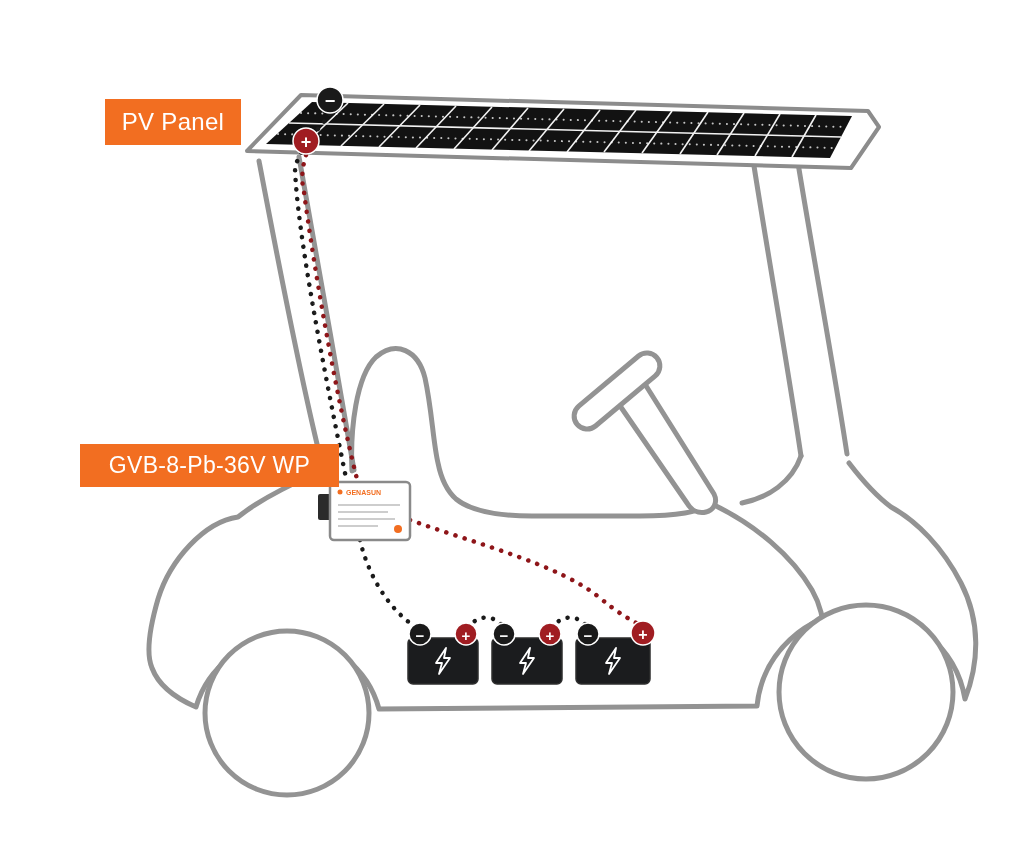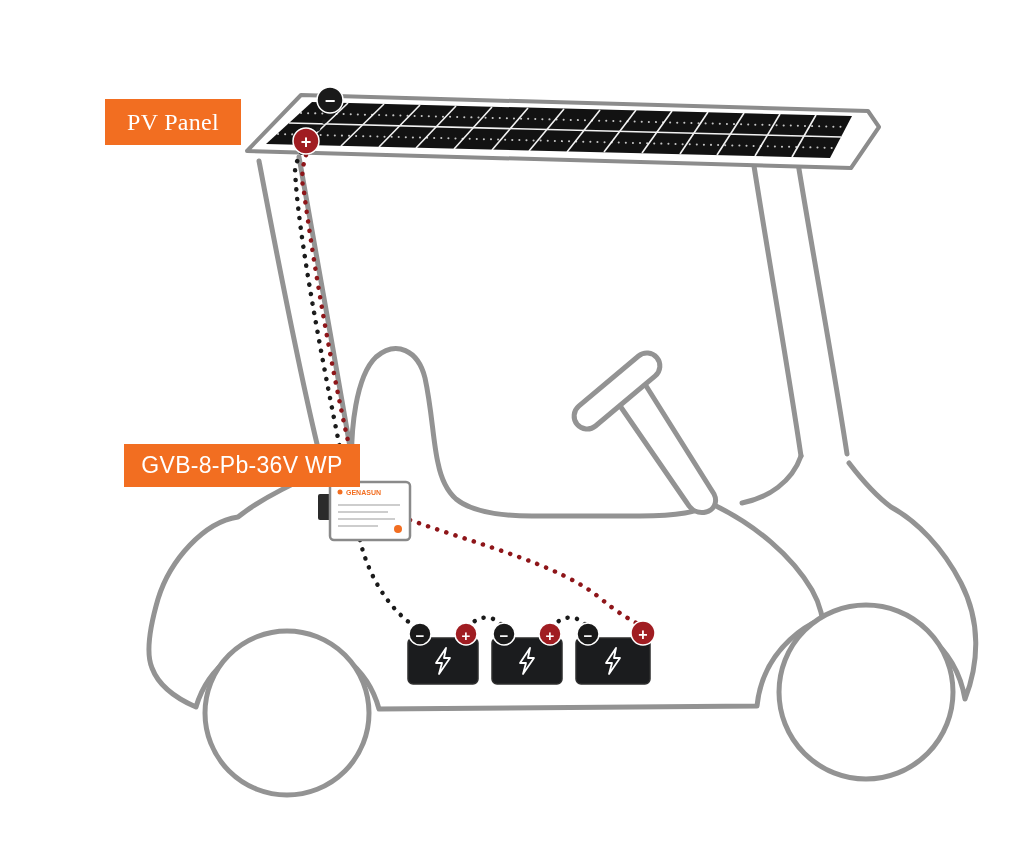--- a/index.html
+++ b/index.html
@@ -13,22 +13,22 @@
   #canvas svg{position:absolute;left:0;top:0;}
   .label{
     position:absolute;
     background:#F26E21;
     color:#ffffff;
     display:flex;align-items:center;justify-content:center;
     font-size:24px;
     letter-spacing:.3px;
     font-family:"Liberation Sans", sans-serif;
   }
-  #pv-label{left:105px;top:99px;width:136px;height:46px;font-family:Liberation Serif, serif;}
-  #gvb-label{left:80px;top:444px;width:236px;height:43px;font-size:23px;margin-left:44px;}
+  #pv-label{left:105px;top:99px;width:136px;height:46px;}
+  #gvb-label{left:80px;top:444px;width:259px;height:43px;font-size:23px;}
   #vdc-label{left:538px;top:723px;width:142px;height:46px;}
   svg text{font-family:"Liberation Sans", sans-serif;}
 </style>
 </head>
 <body>
 
 <div id="canvas">
 
 <svg width="1028" height="845" viewBox="0 0 1028 845">
   <defs>

